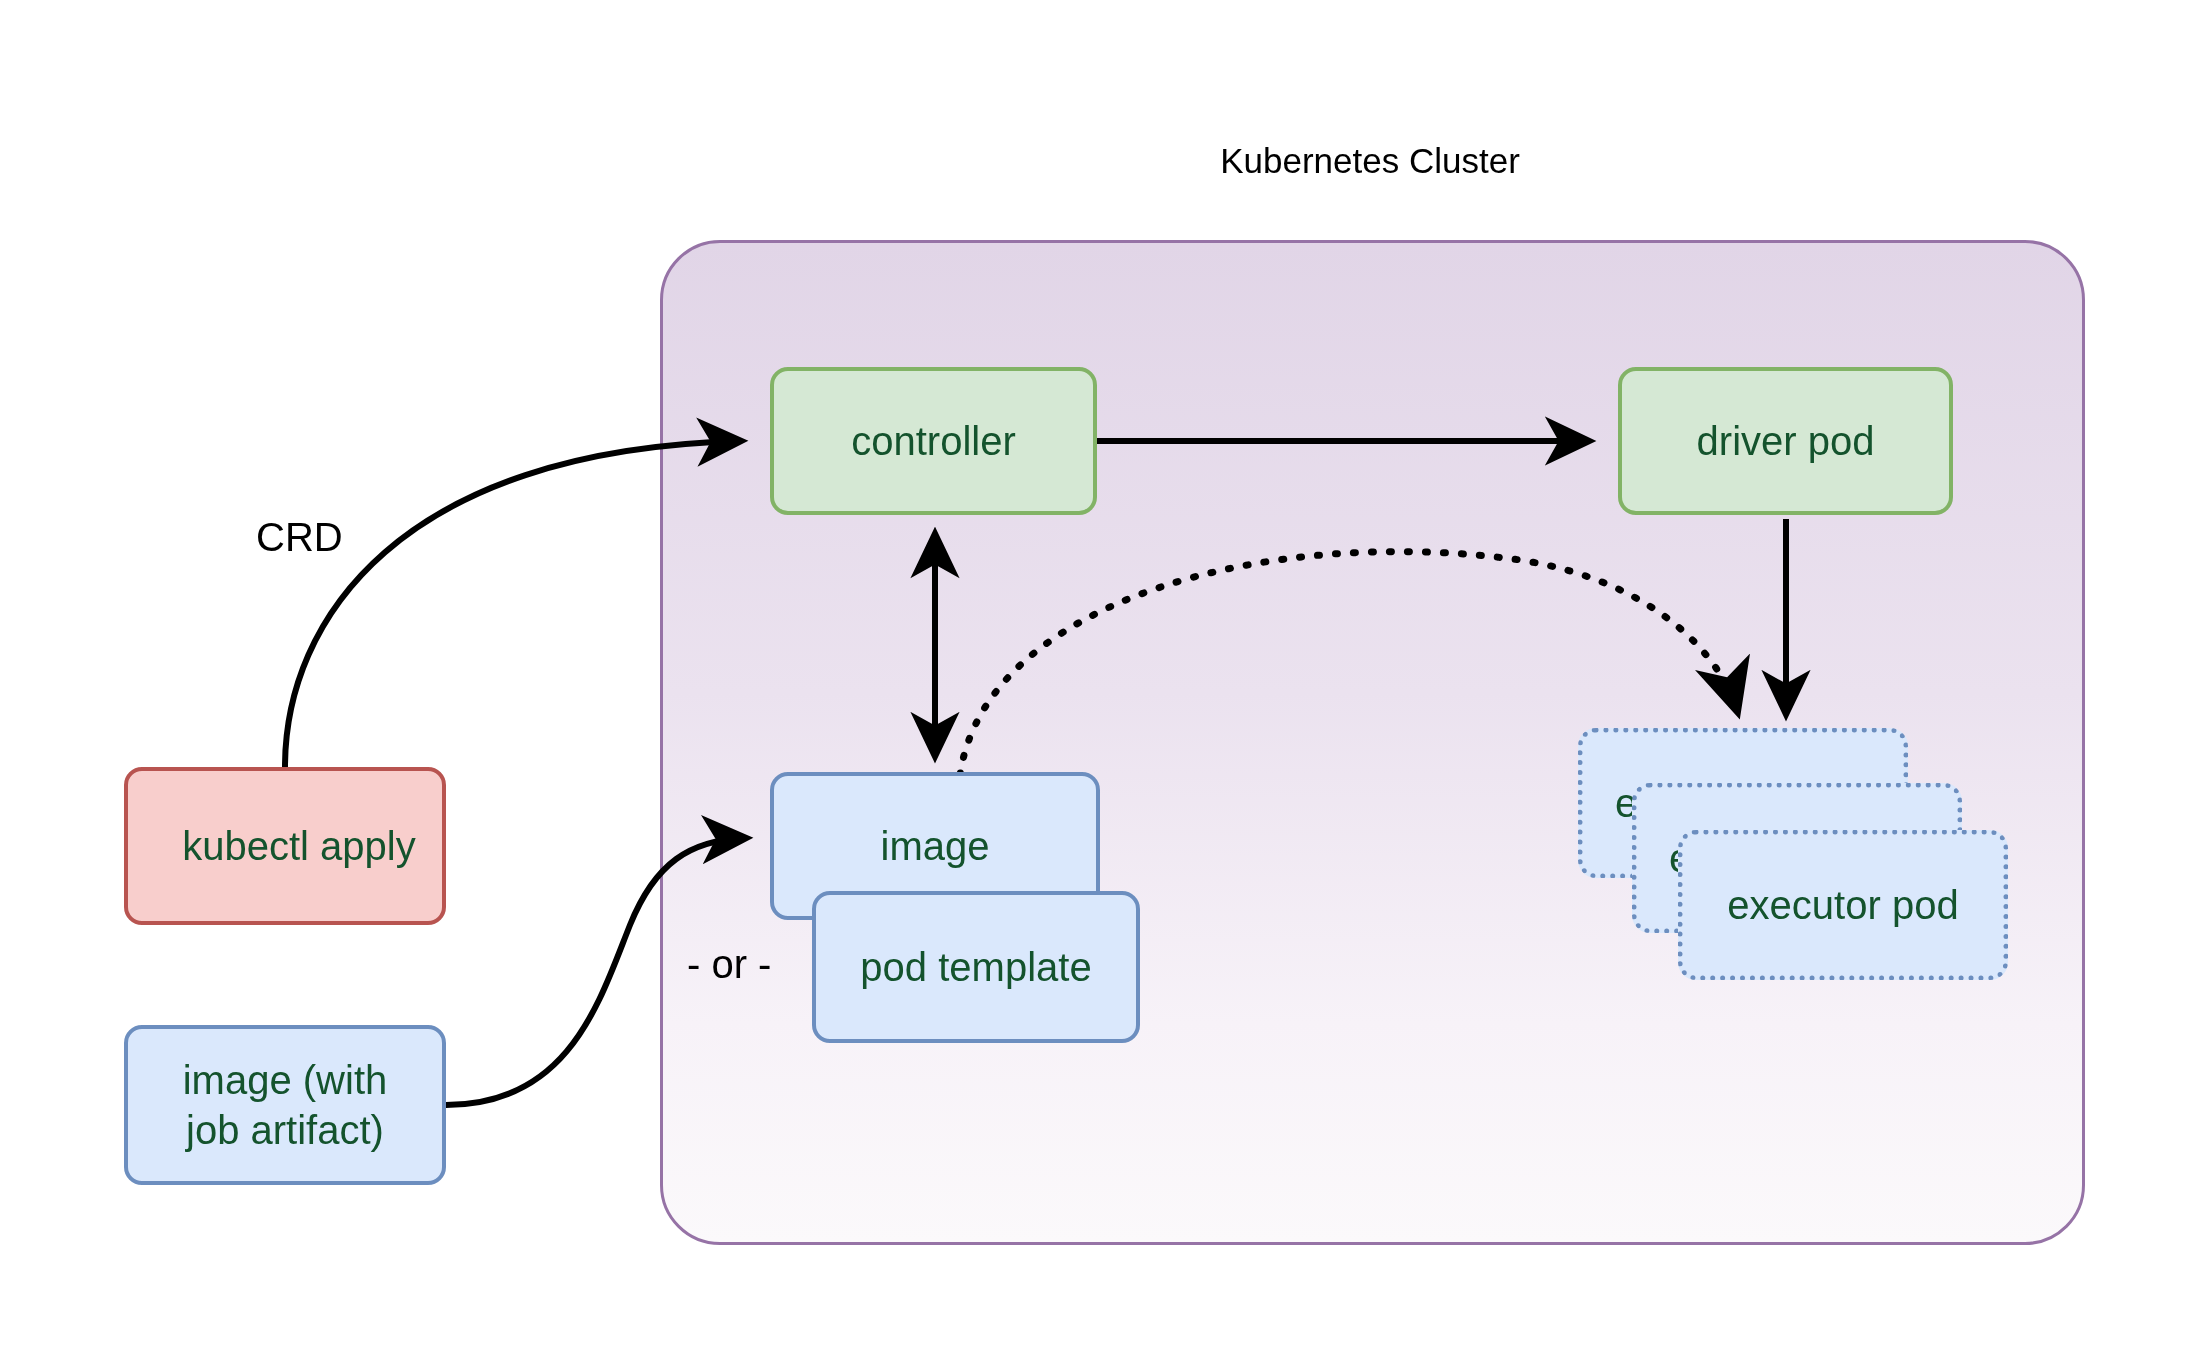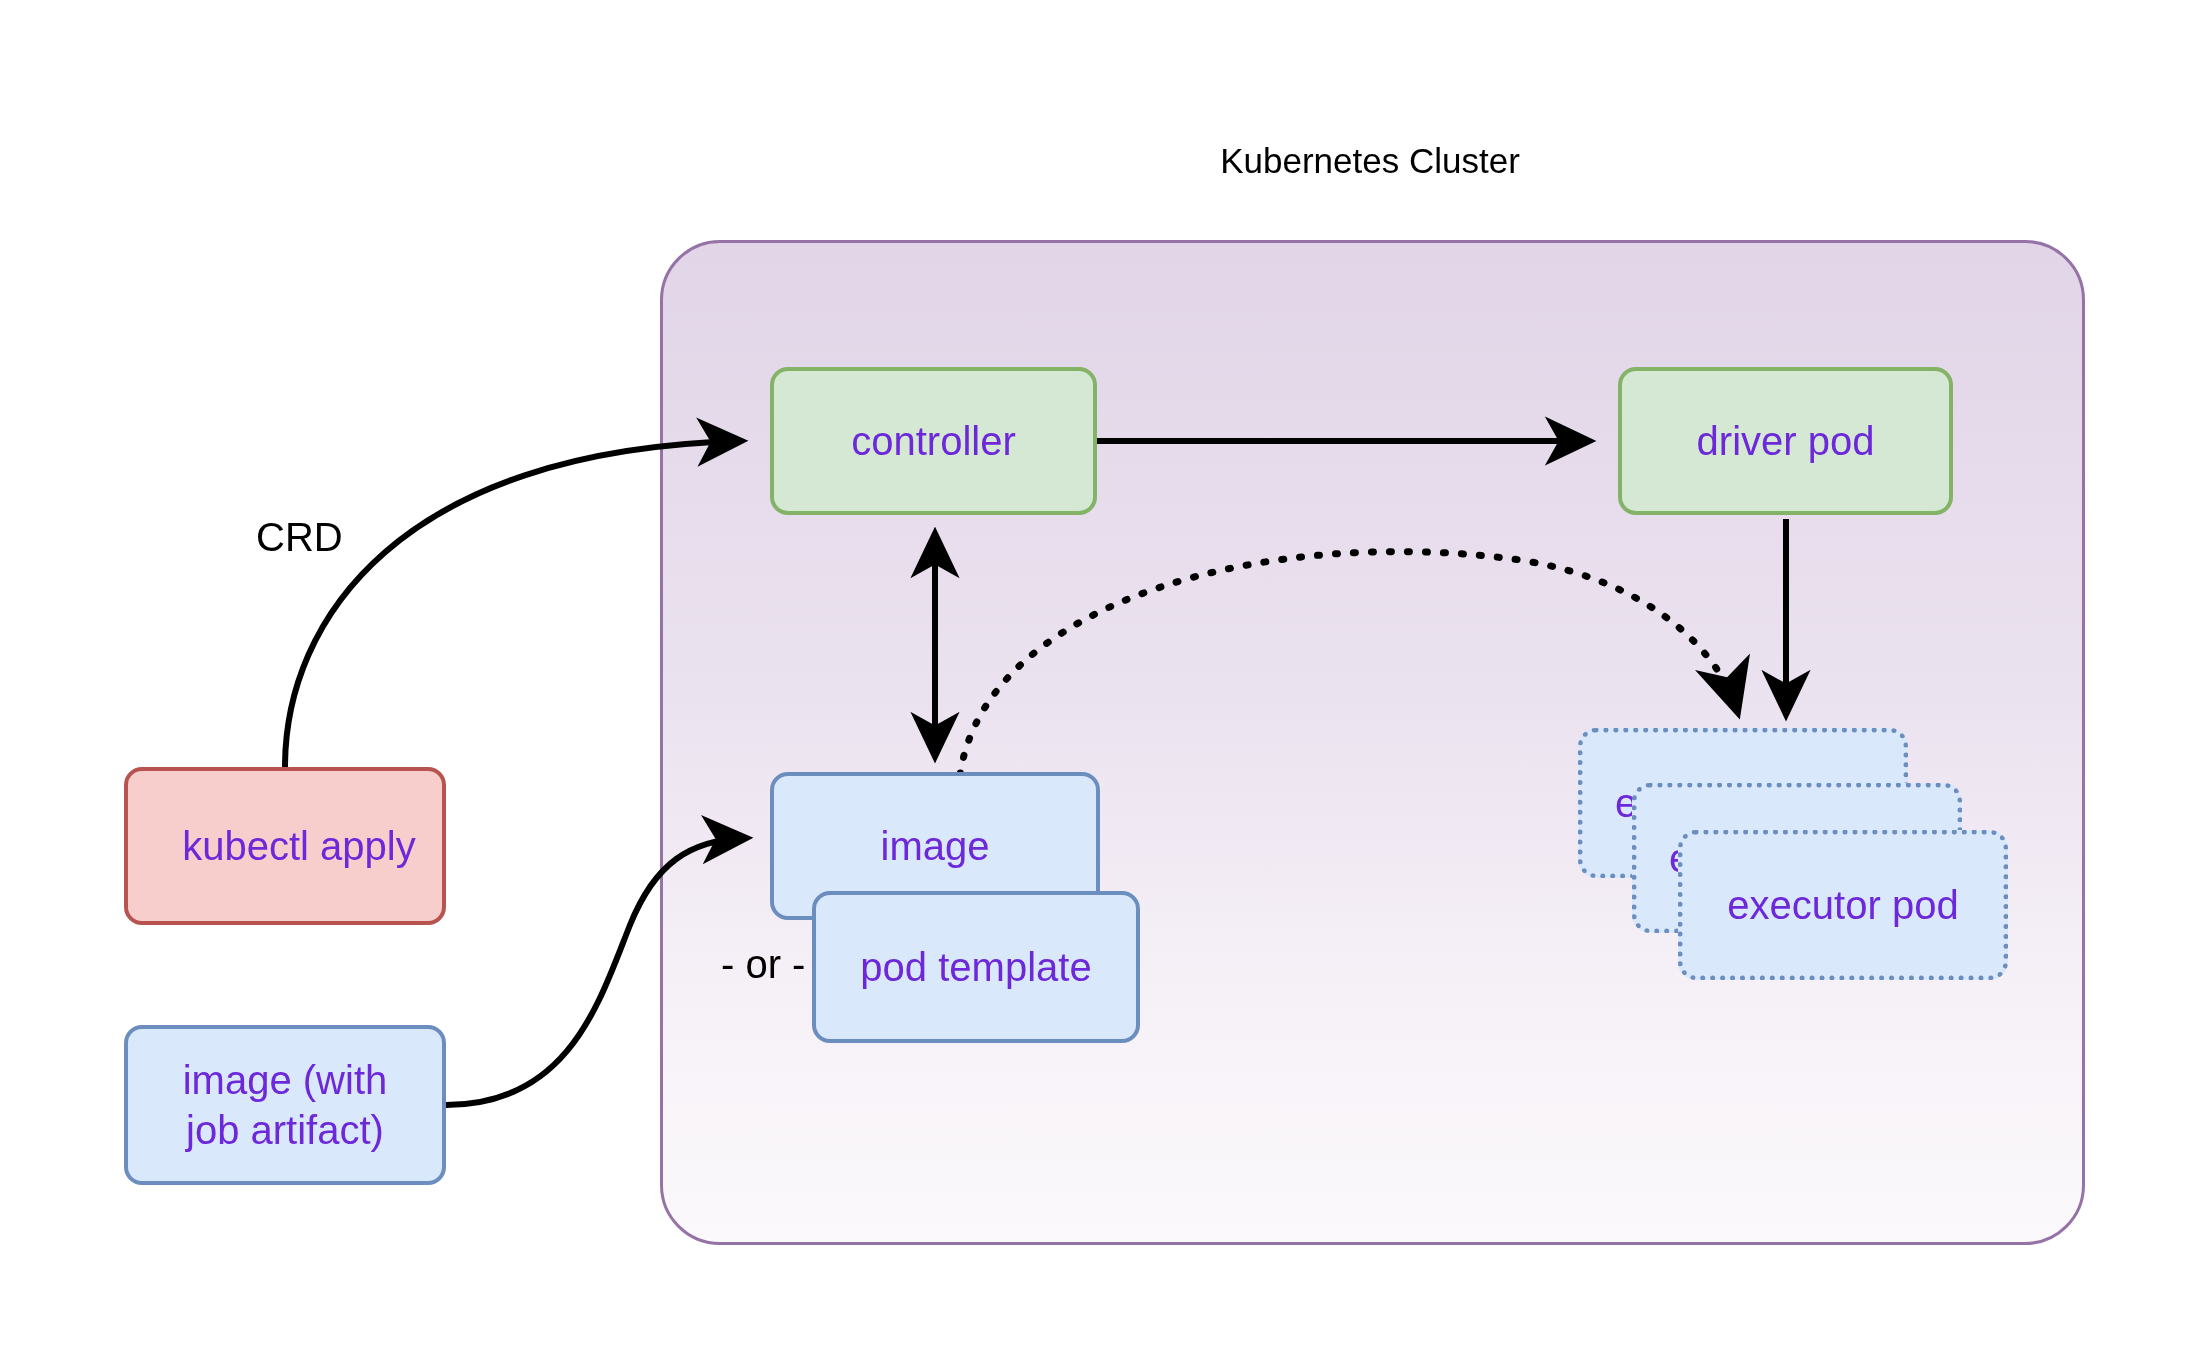--- a/index.html
+++ b/index.html
@@ -52,21 +52,21 @@
 
   
   .node {
     position: absolute;
     box-sizing: border-box;
     display: flex;
     align-items: center;
     justify-content: center;
     text-align: center;
     font-size: 40px;
-    color: #6d28d9;
+    color: #14532d;
     line-height: 1.25;
     border-radius: 18px;
   }
   .node-green {
     background: #d5e8d4;
     border: 4px solid #82b366;
   }
   .node-blue {
     background: #dae8fc;
     border: 4px solid #6c8ebf;
@@ -98,21 +98,21 @@
 
   
   .edge-label {
     position: absolute;
     font-size: 40px;
     color: #000000;
     white-space: nowrap;
     line-height: 1.2;
   }
   #label-crd { left: 228px; top: 513px; margin-left: 28px; }
-  #label-or  { left: 687px; top: 940px; margin-left: 34px; }
+  #label-or  { left: 687px; top: 940px; }
 </style>
 </head>
 <body>
 
 <div id="canvas">
 
   <div class="cluster-title">Kubernetes Cluster</div>
 
   <div class="cluster-box"></div>
 

